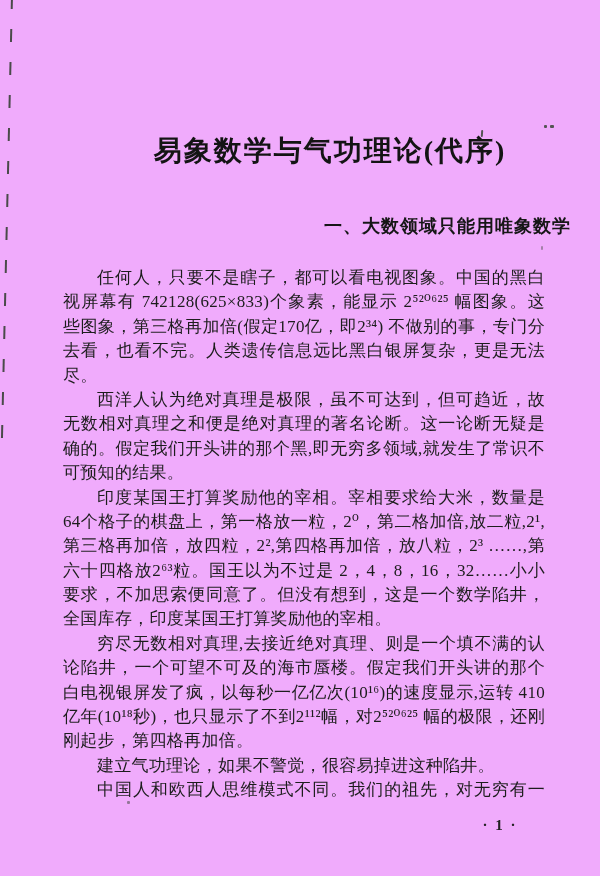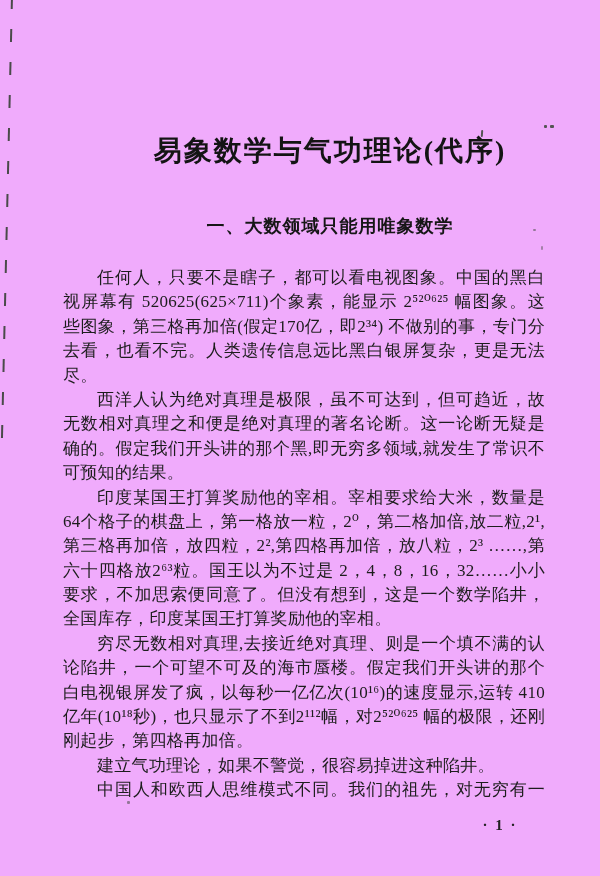--- a/index.html
+++ b/index.html
@@ -26,21 +26,21 @@
     text-align:center;
     font-size:28px;
     font-weight:bold;
     letter-spacing:2px;
     color:#141414;
     white-space:nowrap;
   }
   .section-heading{
     position:absolute;
     left:89px;width:482px;top:214px;
-    text-align:center;
+    text-align:right;
     font-size:18px;
     font-weight:bold;
     letter-spacing:1px;
     color:#161616;
     white-space:nowrap;
   }
   .body-text{
     position:absolute;
     left:63px;top:266px;
     width:482px;
@@ -78,21 +78,21 @@
 <div class="page">
 
   <div class="binding-line"></div>
 
   <div class="chapter-title">易象数学与气功理论(代序)</div>
 
   <div class="section-heading">一、大数领域只能用唯象数学</div>
 
   <div class="body-text" id="body-text">
       <div class="line indent">任何人，只要不是瞎子，都可以看电视图象。中国的黑白电</div>
-      <div class="line">视屏幕有 520625(625×711)个象素，能显示 2⁵²⁰⁶²⁵ 幅图象。这</div>
+      <div class="line">视屏幕有 742128(625×833)个象素，能显示 2⁵²⁰⁶²⁵ 幅图象。这</div>
       <div class="line">些图象，第三格再加倍(假定170亿，即2³⁴) 不做别的事，专门分工</div>
       <div class="line">去看，也看不完。人类遗传信息远比黑白银屏复杂，更是无法穷</div>
       <div class="line last">尽。</div>
       <div class="line indent">西洋人认为绝对真理是极限，虽不可达到，但可趋近，故有</div>
       <div class="line">无数相对真理之和便是绝对真理的著名论断。这一论断无疑是正</div>
       <div class="line">确的。假定我们开头讲的那个黑,即无穷多领域,就发生了常识不</div>
       <div class="line last">可预知的结果。</div>
       <div class="line indent">印度某国王打算奖励他的宰相。宰相要求给大米，数量是在</div>
       <div class="line">64个格子的棋盘上，第一格放一粒，2⁰，第二格加倍,放二粒,2¹,</div>
       <div class="line">第三格再加倍，放四粒，2²,第四格再加倍，放八粒，2³ ……,第</div>

